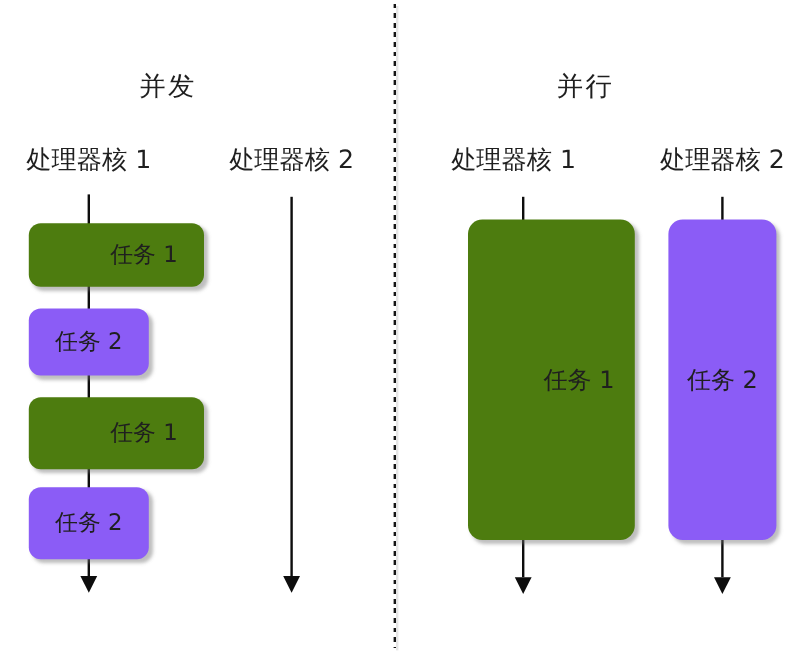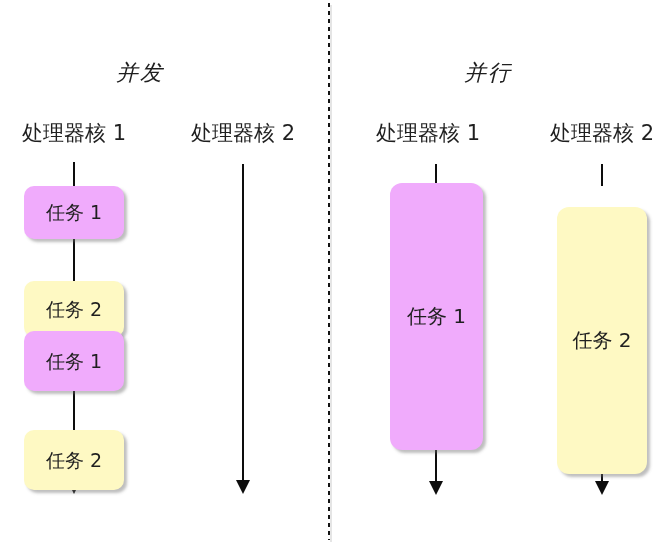--- a/index.html
+++ b/index.html
@@ -12,21 +12,20 @@
     overflow:hidden;
   }
   .title{
     position:absolute;
     width:140px;
     text-align:center;
     font-size:22px;
     line-height:28px;
     color:#1f1f1f;
     letter-spacing:2px;
-    font-style:italic;
   }
   .core-label{
     position:absolute;
     width:170px;
     text-align:center;
     font-size:21px;
     line-height:27px;
     color:#1f1f1f;
     white-space:nowrap;
   }
@@ -60,22 +59,22 @@
   }
   .big-box{
     position:absolute;
     top:183px;height:267px;
     border-radius:12px;
     display:flex;align-items:center;justify-content:center;
     font-size:20px;
     box-shadow:3px 3px 3px rgba(110,110,110,0.45);
     z-index:2;
   }
-  .fill-blue{background:#f0abfc;}
-  .fill-orange{background:#fef9c3;margin-top:24px;}
+  .fill-blue{background:#4d7c0f;padding-left:46px;}
+  .fill-orange{background:#8b5cf6;}
   .behind{z-index:1;}
 </style>
 </head>
 <body>
 
 <div class="canvas">
 
   <div class="divider"></div>
 
   <div class="title" style="left:70px;top:59px;">并发</div>

